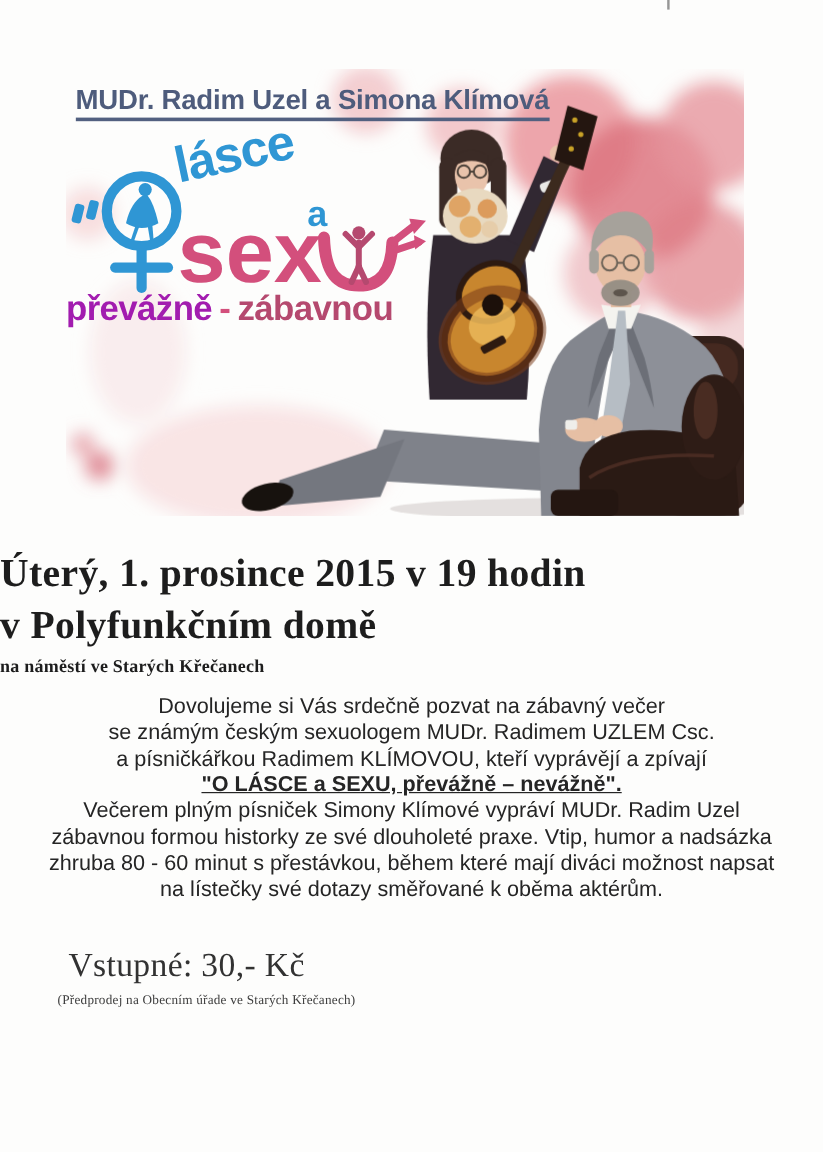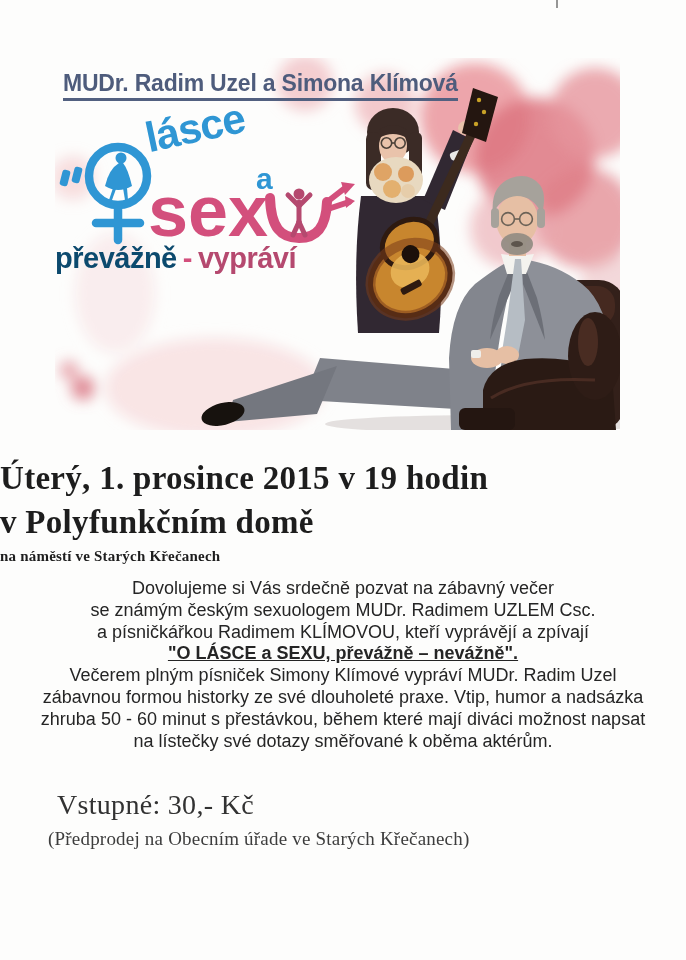--- a/index.html
+++ b/index.html
@@ -24,39 +24,39 @@
   .male-sym   { position:absolute; left:208px; top:124px; }
   .logo-lasce {
     position:absolute; left:96px; top:56px;
     font-size:42px; font-weight:bold; letter-spacing:-1px;
     color:#2f96d4; transform:rotate(-12deg); transform-origin:left bottom;
     white-space:nowrap;
   }
   .logo-a   { position:absolute; left:201px; top:104px; font-size:30px; font-weight:bold; color:#2f96d4; }
   .logo-sex { position:absolute; left:93px;  top:112px; font-size:72px; font-weight:bold; letter-spacing:0px; color:#d34f7c; white-space:nowrap; }
   .logo-tagline { position:absolute; left:0px; top:184px; font-size:29px; font-weight:bold; letter-spacing:-0.5px; white-space:nowrap; }
-  .tag-blue { color:#0c4a6e; } .tag-dash { color:#d34f7c; padding:0 6px; } .tag-rose { color:#b5496f; }
+  .tag-blue { color:#a21caf; } .tag-dash { color:#d34f7c; padding:0 6px; } .tag-rose { color:#b5496f; }
 
   
   .headings {
     position:absolute; left:0; right:0; top:456px; text-align:left;
     font-family:"Liberation Serif", serif; color:#1d1d1d;
   }
   .h-main { font-size:33px; font-weight:bold; line-height:44px; letter-spacing:0.3px; }
   .h-sub  { font-size:15px; font-weight:bold; margin-top:4px; letter-spacing:0.2px; }
 
   .bodytext {
     position:absolute; left:30px; right:30px; top:578px; text-align:center;
     font-family:Liberation Sans, sans-serif; font-size:18px; line-height:21.8px; color:#252525;
   }
   .show-title { font-weight:bold; text-decoration:underline; }
 
   .admission { position:absolute; left:57px; top:789px; font-family:"Liberation Serif", serif; }
   .price   { font-size:28px; color:#323232; letter-spacing:0.3px; }
-  .presale { font-size:19px; color:#3d3d3d; margin-top:7px; margin-left:-9px; letter-spacing:0.2px; }
+  .presale { font-size:11px; color:#3d3d3d; margin-top:7px; margin-left:-9px; letter-spacing:0.2px; }
 </style>
 </head>
 <body>
 
 <div class="page">
 
   <div class="scan-artifact"></div>
 
   <div class="banner">
 
@@ -205,38 +205,38 @@
         <line x1="64" y1="20" x2="82" y2="6"></line>
         <line x1="68" y1="26" x2="86" y2="20"></line>
       </g>
       <g fill="#d34f7c">
         <path d="M78,0 L92,2 L82,13 Z"></path>
         <path d="M82,14 L92,19 L83,26 Z"></path>
       </g>
     </svg>
 
     <div class="logo-tagline">
-      <span class="tag-blue">převážně</span><span class="tag-dash">-</span><span class="tag-rose">vypráví</span>
+      <span class="tag-blue">převážně</span><span class="tag-dash">-</span><span class="tag-rose">zábavnou</span>
     </div>
   </div>
 
   <div class="headings">
     <div class="h-main">Úterý, 1. prosince 2015 v 19 hodin</div>
     <div class="h-main">v Polyfunkčním domě</div>
     <div class="h-sub">na náměstí ve Starých Křečanech</div>
   </div>
 
   <div class="bodytext">
     <div>Dovolujeme si Vás srdečně pozvat na zábavný večer</div>
     <div>se známým českým sexuologem MUDr. Radimem UZLEM Csc.</div>
     <div>a písničkářkou Radimem KLÍMOVOU, kteří vyprávějí a zpívají</div>
     <div class="show-title">"O LÁSCE a SEXU, převážně – nevážně".</div>
     <div>Večerem plným písniček Simony Klímové vypráví MUDr. Radim Uzel</div>
     <div>zábavnou formou historky ze své dlouholeté praxe. Vtip, humor a nadsázka</div>
-    <div>zhruba 50 - 60 minut s přestávkou, během které mají diváci možnost napsat</div>
+    <div>zhruba 80 - 60 minut s přestávkou, během které mají diváci možnost napsat</div>
     <div>na lístečky své dotazy směřované k oběma aktérům.</div>
   </div>
 
   <div class="admission">
     <div class="price">Vstupné: 30,- Kč</div>
     <div class="presale">(Předprodej na Obecním úřade ve Starých Křečanech)</div>
   </div>
 
 </div>
 

